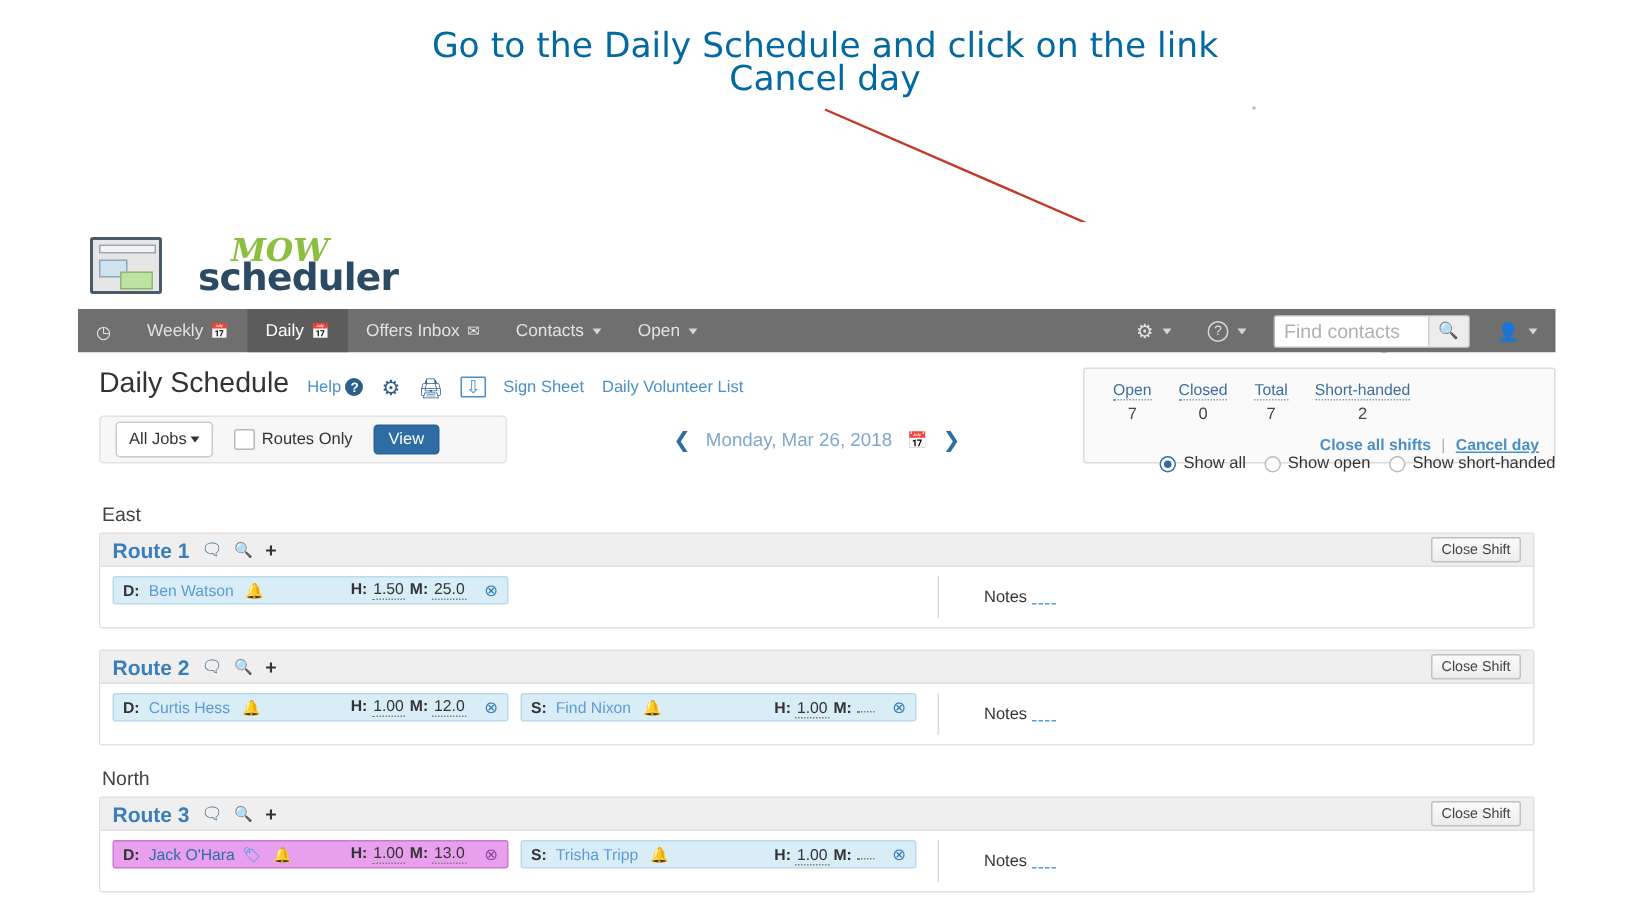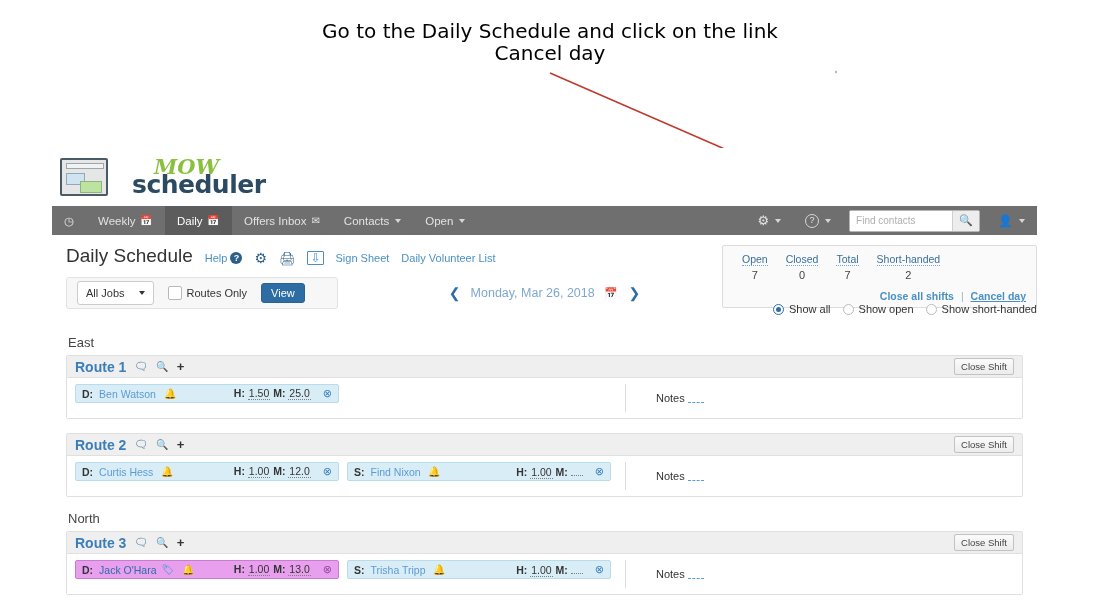--- a/index.html
+++ b/index.html
@@ -9,22 +9,22 @@
     font-family:"Liberation Sans", sans-serif;
     font-size:12px;
     color:#333;
     position:relative;
     overflow:hidden;
   }
   
   .annotation{
     position:absolute;left:0;top:20px;width:1100px;
     text-align:center;
-    color:#000000;
-    font-size:20px;
+    color:#0369a1;
+    font-size:23px;
     line-height:22px;
     font-family:"DejaVu Sans", sans-serif;
     white-space:pre-line;
   }
   .anno-svg{position:absolute;left:0;top:0;width:1100px;height:600px;pointer-events:none;}
 
   
   .app{
     position:absolute;left:52px;top:148px;width:985px;
   }
@@ -56,21 +56,21 @@
   .nav-item{display:flex;align-items:center;padding:0 12px;color:#e2e2e2;cursor:pointer;white-space:nowrap;}
   .nav-item.active{background:#5c5c5c;color:#fff;}
   .nav-item .ico{margin-left:5px;font-size:10px;}
   .nav-spacer{flex:1;}
   .nav-right{display:flex;align-items:stretch;}
   .nav-search{display:flex;align-items:center;padding:0 6px;}
   .search-box{
     display:flex;height:20px;border:1px solid #b5b5b5;background:#fff;border-radius:2px;overflow:hidden;
   }
   .search-box input{
-    border:0;outline:0;width:90px;font-size:10px;padding:0 6px;color:#333;
+    border:0;outline:0;width:90px;font-size:13px;padding:0 6px;color:#333;
     font-family:"Liberation Sans", sans-serif;background:#fff;
   }
   .search-box input::placeholder{color:#b0b0b0;}
   .search-btn{width:26px;background:#ededed;border-left:1px solid #cfcfcf;display:flex;align-items:center;justify-content:center;color:#555;font-size:11px;cursor:pointer;}
 
   
   .content{background:#fff;padding:10px 0 16px 0;position:relative;}
   .page-head{display:flex;align-items:baseline;padding:0 14px;}
   h1.title{
     font-size:19px;font-weight:normal;color:#333;margin:0 12px 0 0;
@@ -86,21 +86,21 @@
   .ico-print{color:#2d5f8b;font-size:13px;}
   .ico-doc{color:#4a90c4;font-size:12px;border:1px solid #4a90c4;padding:0 2px;line-height:12px;border-radius:1px;}
 
   
   .filter-bar{
     margin:10px 14px 0 14px;background:#f7f7f7;border:1px solid #e2e2e2;border-radius:3px;
     height:32px;display:flex;align-items:center;padding:0 10px;gap:14px;width:272px;box-sizing:border-box;
   }
   .btn-dd{
     background:#fff;border:1px solid #ccc;border-radius:3px;height:22px;padding:0 8px;
-    font-size:11px;color:#333;display:flex;align-items:center;gap:14px;cursor:pointer;
+    font-size:11px;color:#333;display:flex;align-items:center;gap:2px;cursor:pointer;
   }
   .caret{width:0;height:0;border-left:3px solid transparent;border-right:3px solid transparent;border-top:4px solid #333;}
   .chk-wrap{display:flex;align-items:center;gap:5px;font-size:11px;color:#333;cursor:pointer;}
   .chk{width:12px;height:12px;border:1px solid #b8b8b8;background:#fff;border-radius:2px;}
   .btn-view{background:#2e6da4;color:#fff;border:1px solid #2b6294;border-radius:3px;font-size:11px;padding:3px 9px;cursor:pointer;}
 
   
   .stats{
     position:absolute;right:0;top:0;width:315px;box-sizing:border-box;
     border:1px solid #dcdcdc;background:#fafafa;border-radius:2px;padding:6px 10px 5px 10px;

